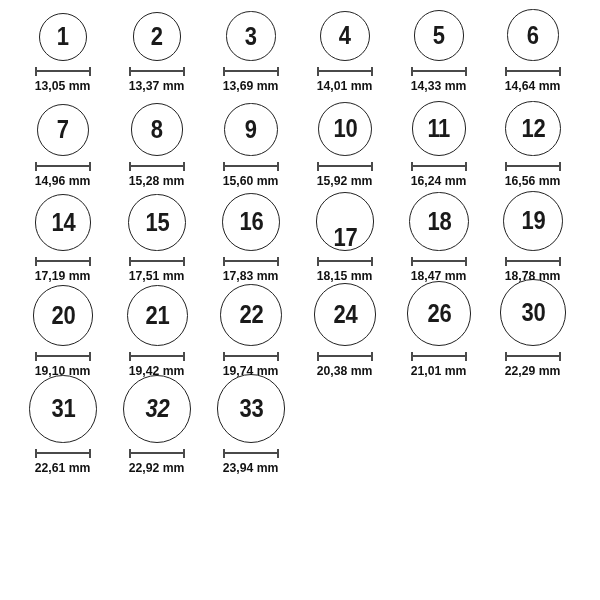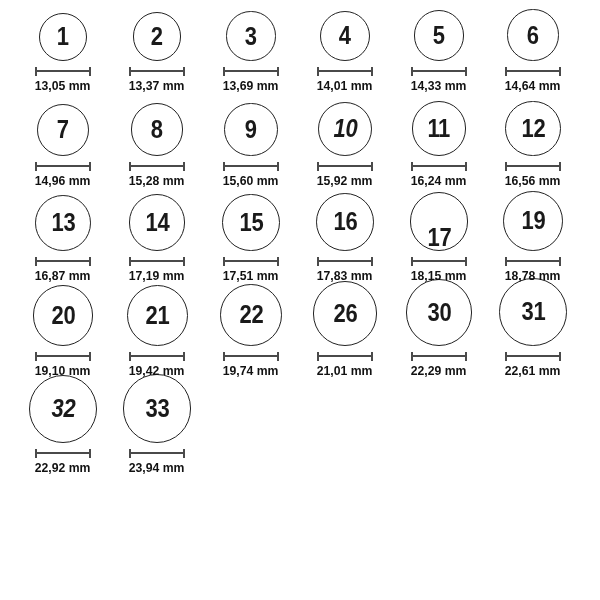--- a/index.html
+++ b/index.html
@@ -148,21 +148,21 @@
 
   <div class="cell">
     <div class="circle" style="width: 53.2px; height: 53.2px;">
       <span class="num">9</span>
     </div>
     <div class="measure"></div>
     <div class="label">15,60 mm</div>
   </div>
 
   <div class="cell">
-    <div class="circle" style="width: 53.85px; height: 53.85px; font-style: italic;">
+    <div class="circle" style="width: 53.85px; height: 53.85px;">
       <span class="num">10</span>
     </div>
     <div class="measure"></div>
     <div class="label">15,92 mm</div>
   </div>
 
   <div class="cell">
     <div class="circle" style="width: 54.5px; height: 54.5px;">
       <span class="num">11</span>
     </div>
@@ -171,27 +171,20 @@
   </div>
 
   <div class="cell">
     <div class="circle" style="width: 55.15px; height: 55.15px;">
       <span class="num">12</span>
     </div>
     <div class="measure"></div>
     <div class="label">16,56 mm</div>
   </div>
 
-  <div class="cell">
-    <div class="circle" style="width: 55.8px; height: 55.8px;">
-      <span class="num">13</span>
-    </div>
-    <div class="measure"></div>
-    <div class="label">16,87 mm</div>
-  </div>
 
   <div class="cell">
     <div class="circle" style="width: 56.45px; height: 56.45px;">
       <span class="num">14</span>
     </div>
     <div class="measure"></div>
     <div class="label">17,19 mm</div>
   </div>
 
   <div class="cell">
@@ -211,20 +204,27 @@
   </div>
 
   <div class="cell">
     <div class="circle" style="width: 58.4px; height: 58.4px; align-items: flex-end;">
       <span class="num">17</span>
     </div>
     <div class="measure"></div>
     <div class="label">18,15 mm</div>
   </div>
 
+  <div class="cell">
+    <div class="circle" style="width: 59.05px; height: 59.05px;">
+      <span class="num">18</span>
+    </div>
+    <div class="measure"></div>
+    <div class="label">18,47 mm</div>
+  </div>
 
   <div class="cell">
     <div class="circle" style="width: 59.7px; height: 59.7px;">
       <span class="num">19</span>
     </div>
     <div class="measure"></div>
     <div class="label">18,78 mm</div>
   </div>
 
   <div class="cell">
@@ -245,20 +245,27 @@
 
   <div class="cell">
     <div class="circle" style="width: 61.65px; height: 61.65px;">
       <span class="num">22</span>
     </div>
     <div class="measure"></div>
     <div class="label">19,74 mm</div>
   </div>
 
 
+  <div class="cell">
+    <div class="circle" style="width: 62.95px; height: 62.95px;">
+      <span class="num">24</span>
+    </div>
+    <div class="measure"></div>
+    <div class="label">20,38 mm</div>
+  </div>
 
 
   <div class="cell">
     <div class="circle" style="width: 64.25px; height: 64.25px;">
       <span class="num">26</span>
     </div>
     <div class="measure"></div>
     <div class="label">21,01 mm</div>
   </div>
 

